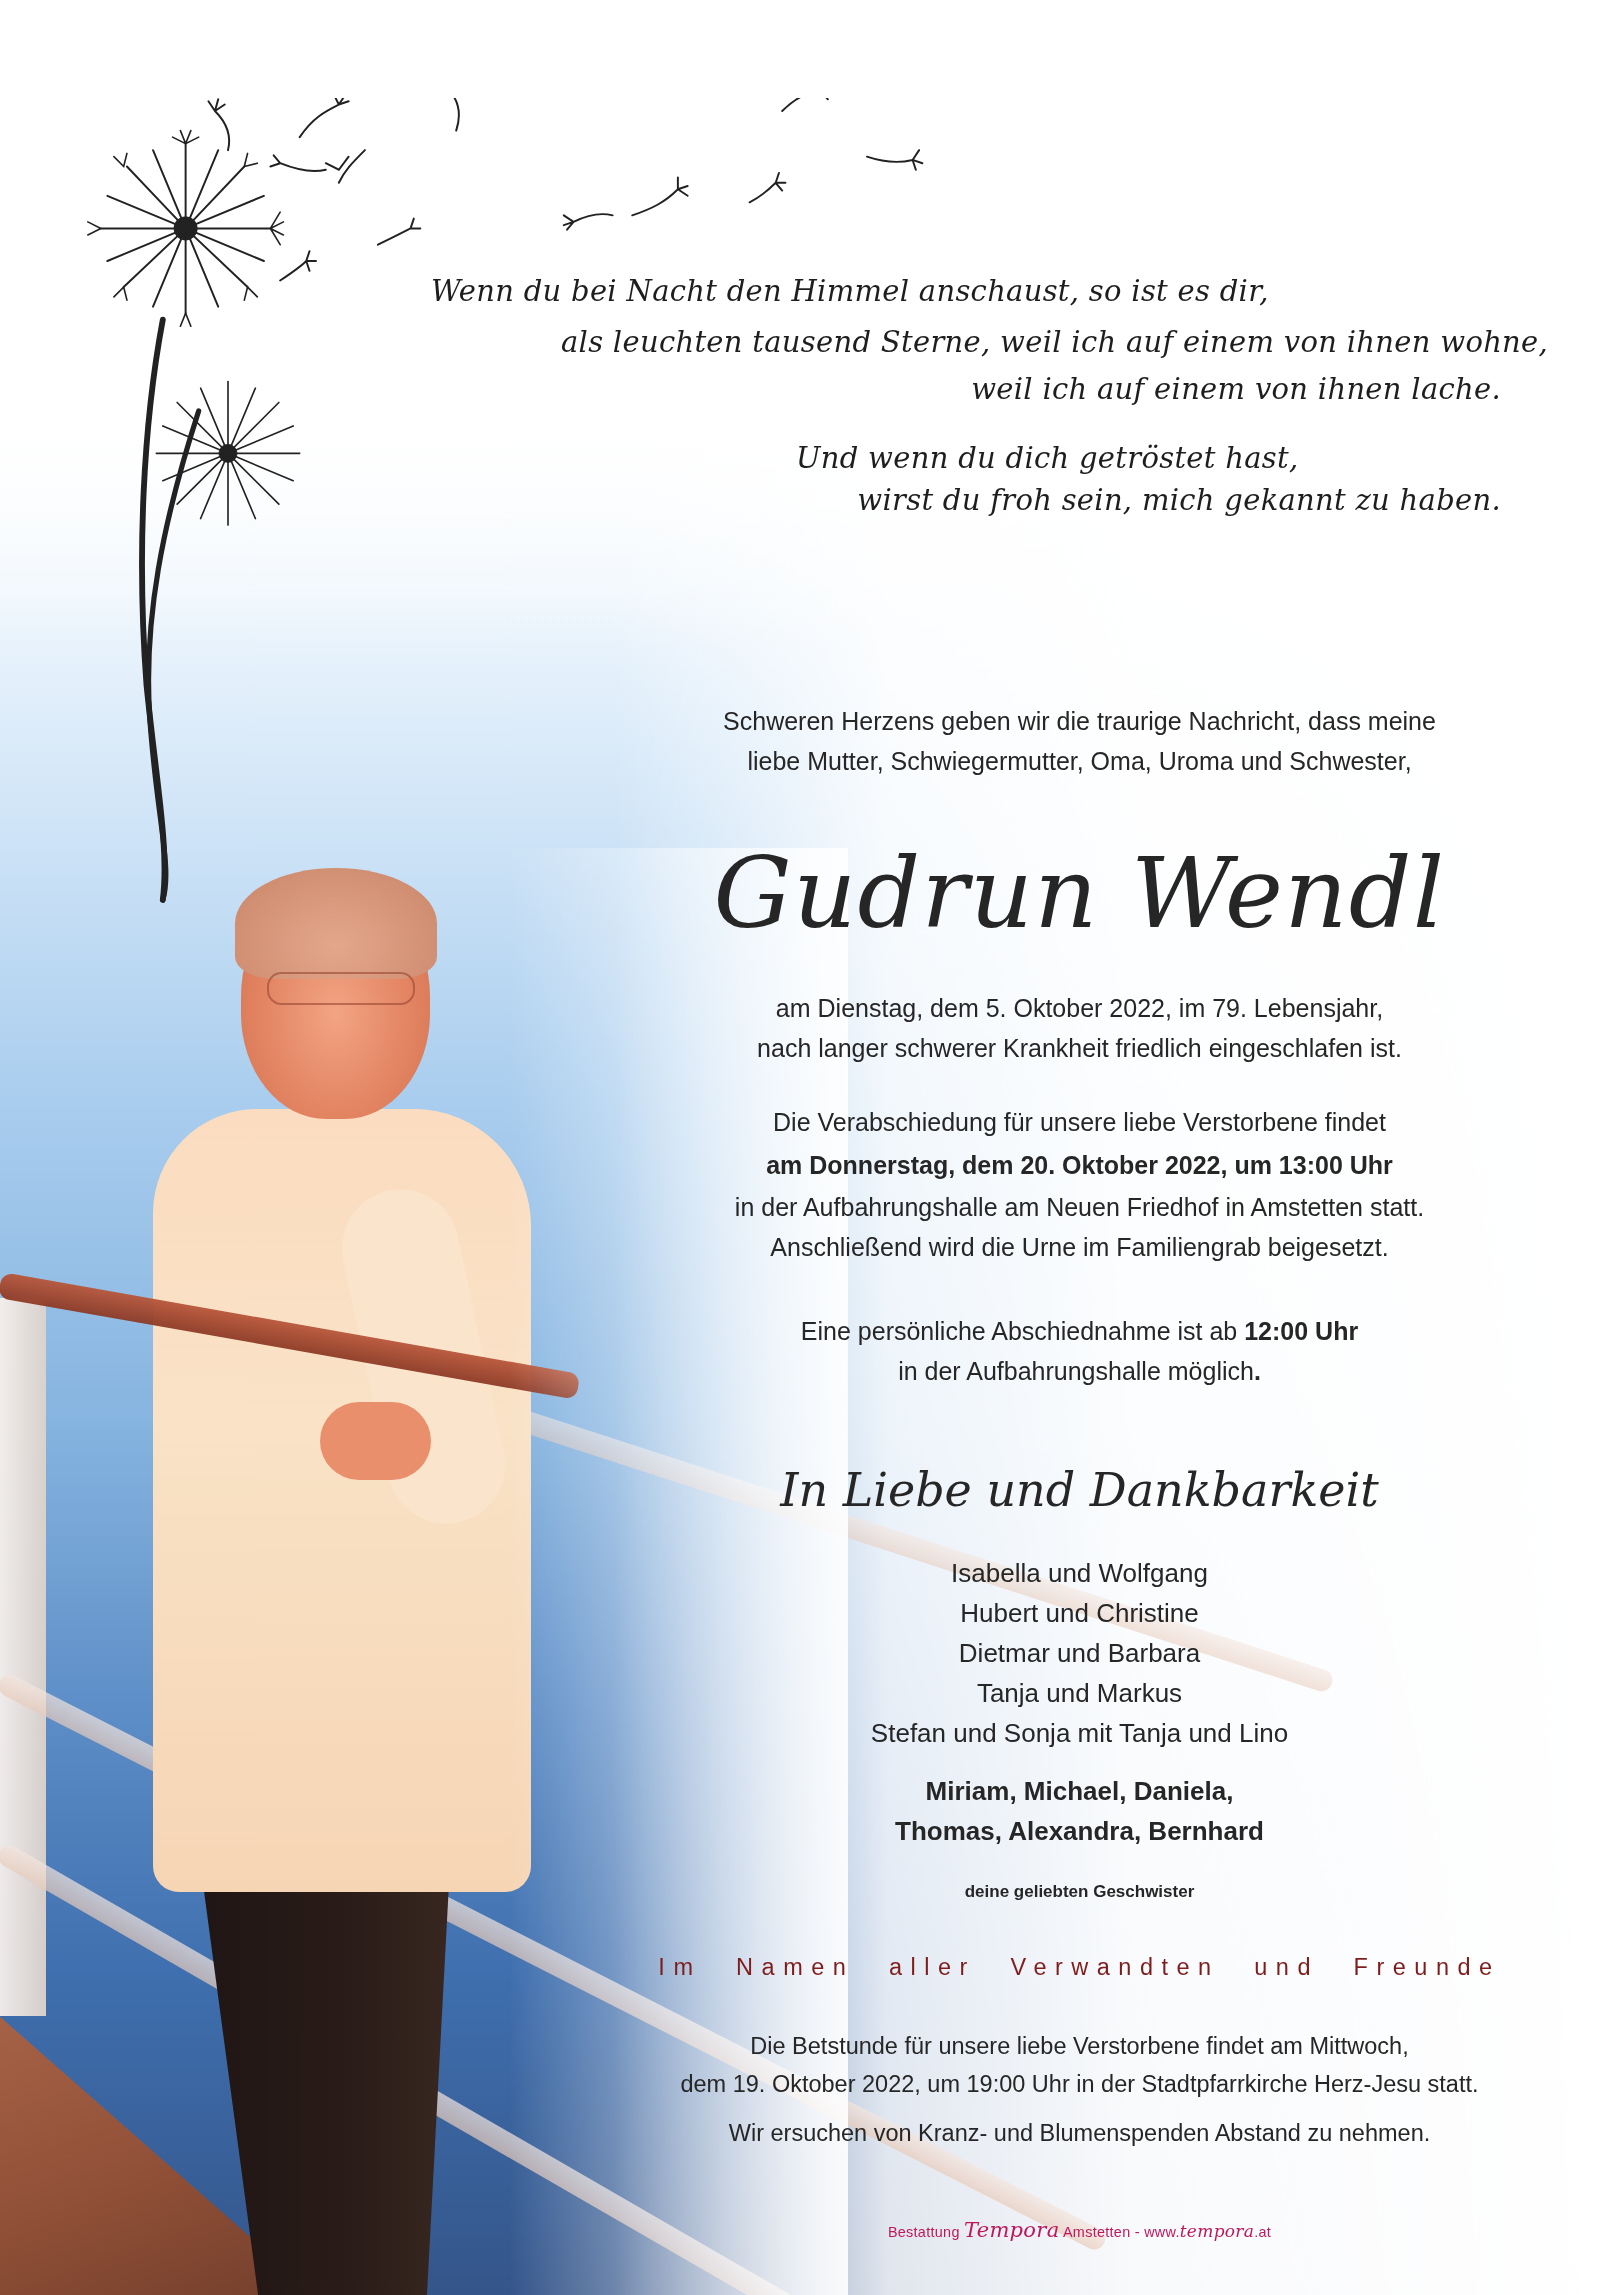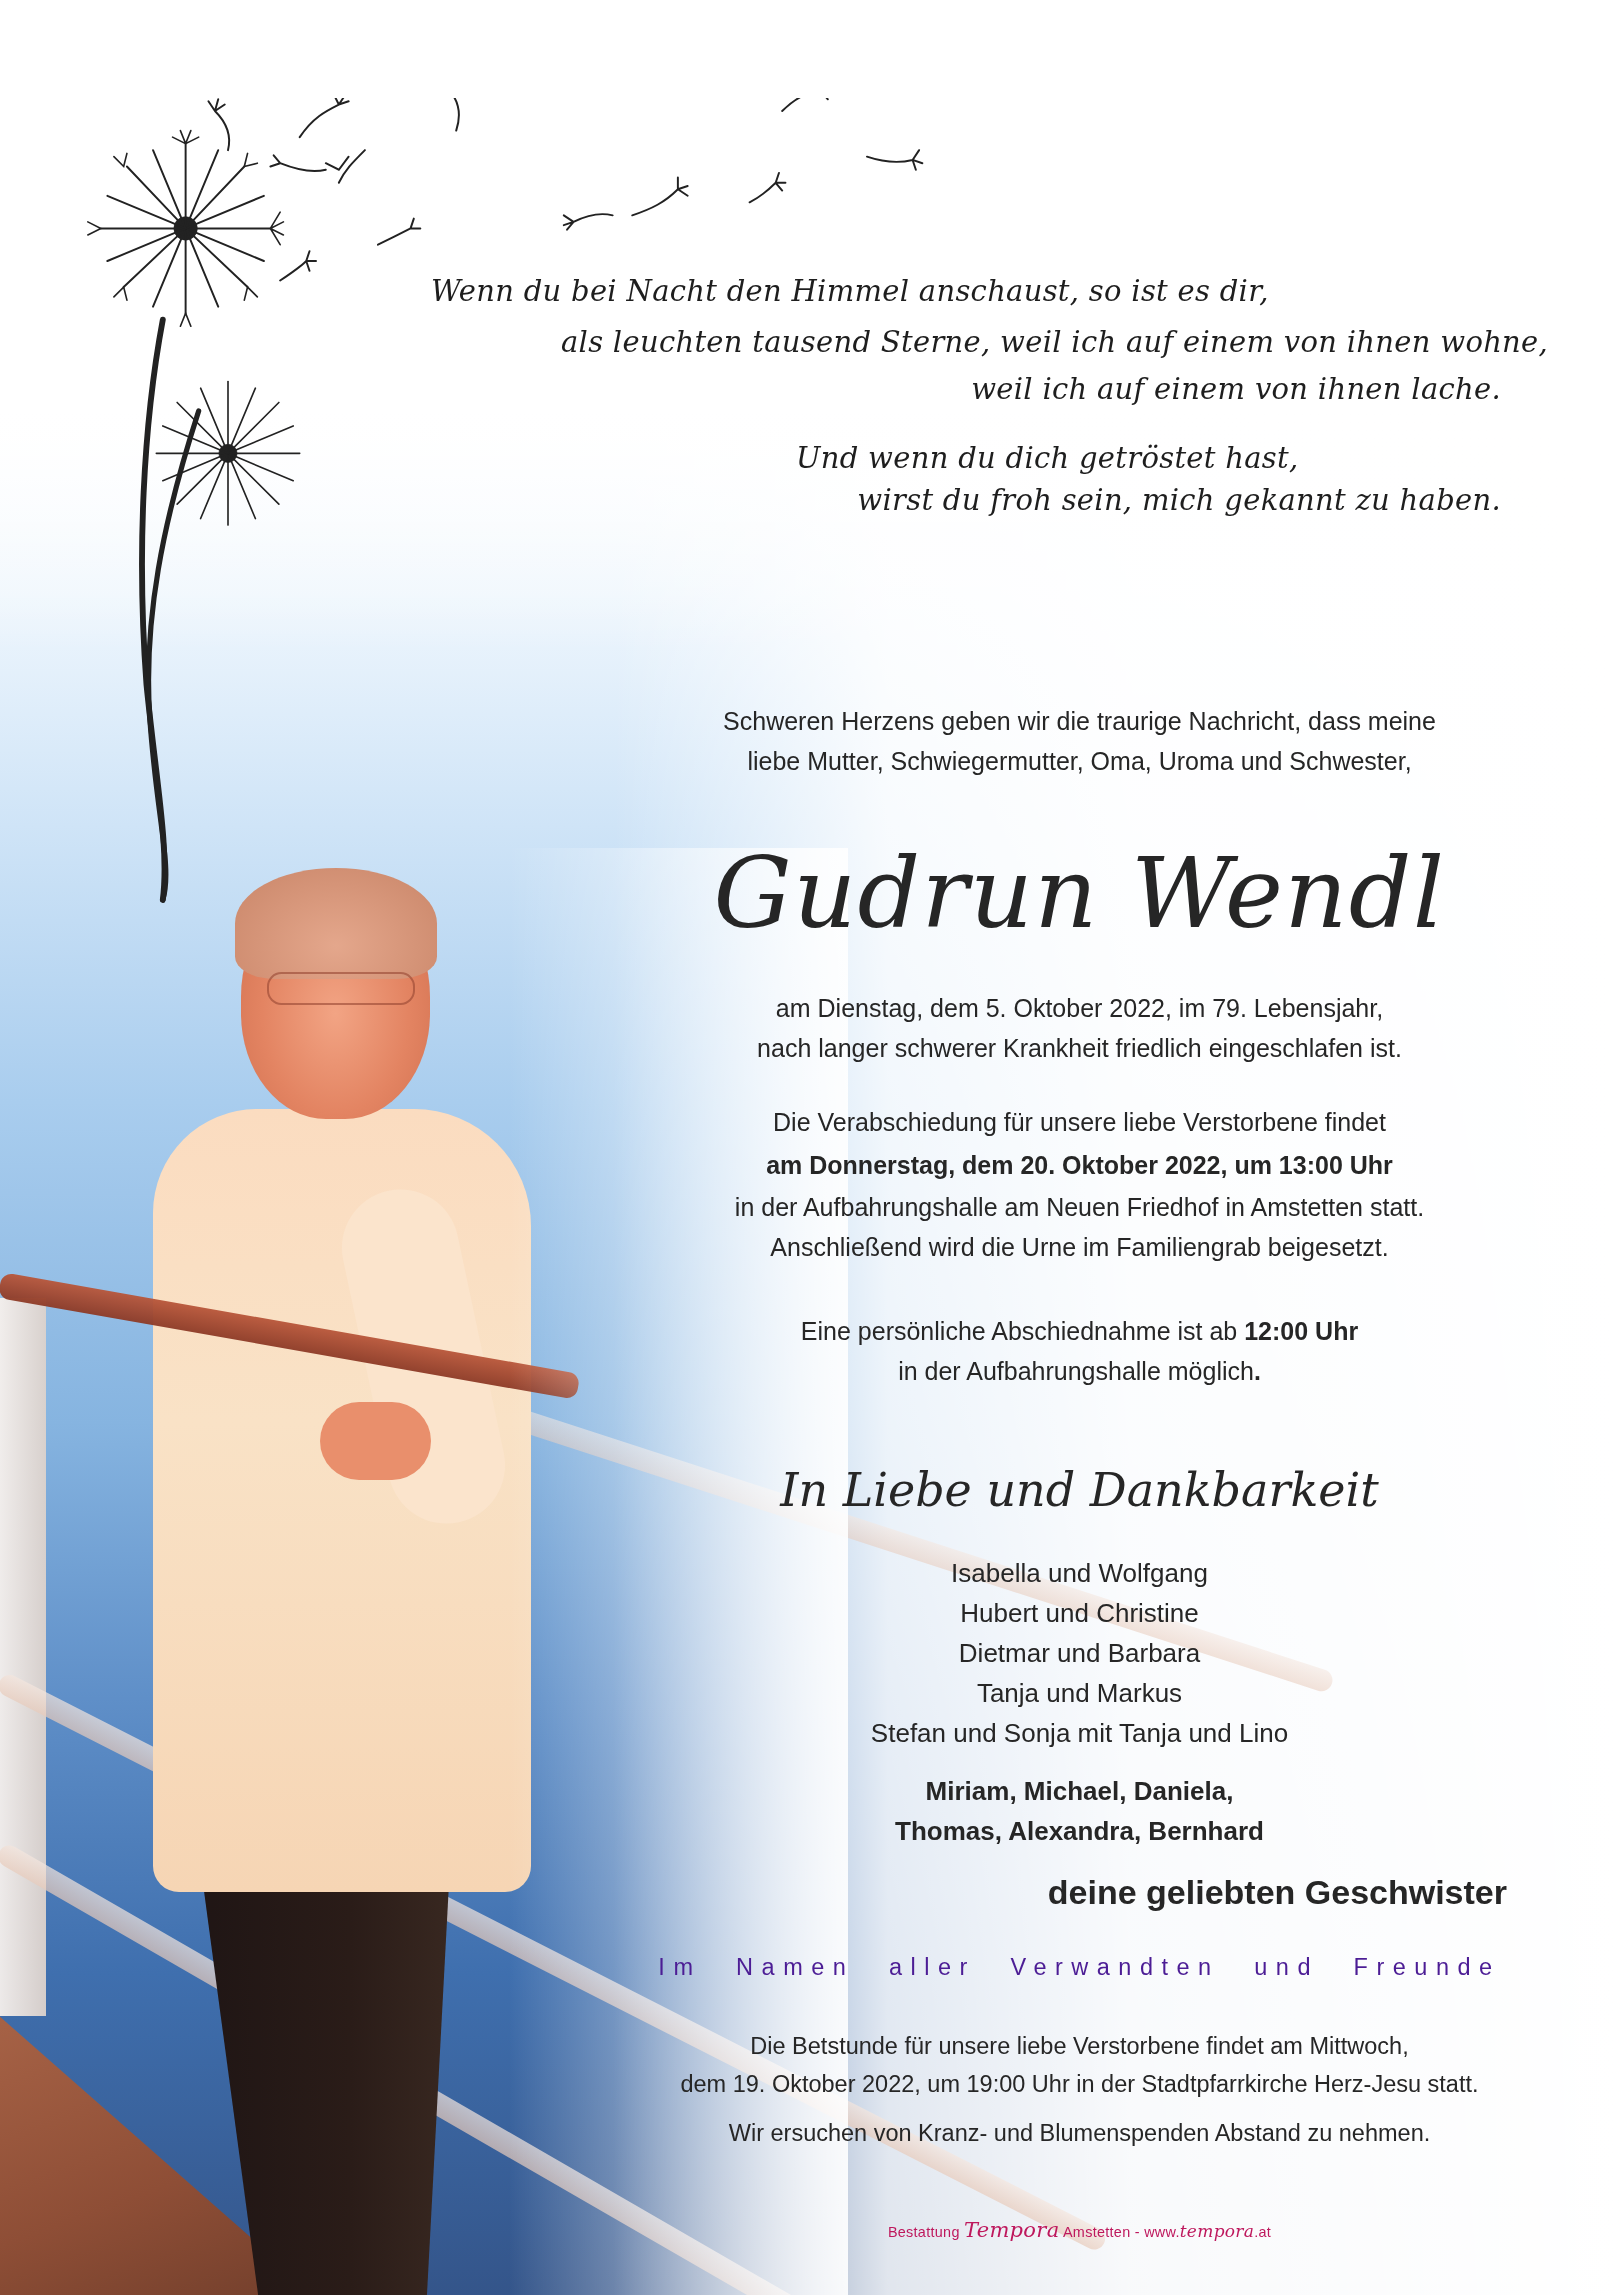--- a/index.html
+++ b/index.html
@@ -105,23 +105,23 @@
   .bold { font-weight: bold; }
   .farewell .bold-line { font-weight: bold; margin: 2.6px 0; }
   .viewing { top: 1311px; }
   .thanks-title {
     top: 1458px; font-size: 46px; line-height: 65px;
     font-family: "DejaVu Serif", serif; font-style: italic; color: #262626;
   }
   .family { top: 1553px; font-size: 26px; line-height: 40px; }
   .family .row b { font-weight: normal; }
   .grandkids { top: 1771px; font-size: 26px; line-height: 40px; font-weight: bold; }
-  .siblings { top: 1872px; font-size: 34px; line-height: 40px; font-weight: bold; text-align: right; }
+  .siblings { top: 1872px; font-size: 17px; line-height: 40px; font-weight: bold; }
   .relatives {
-    top: 1954px; font-size: 23.5px; letter-spacing: 8.5px; word-spacing: 19.6px; color: #4c1d95;
+    top: 1954px; font-size: 23.5px; letter-spacing: 8.5px; word-spacing: 19.6px; color: #7f1d1d;
   }
   .prayer { top: 2027px; font-size: 23.5px; line-height: 38px; }
   .request { top: 2114px; font-size: 23.5px; line-height: 38px; }
   .footer {
     top: 2218px; font-size: 14.4px; color: #be185d; letter-spacing: 0.3px;
   }
   .footer .brand { font-family: "DejaVu Serif", serif; font-style: italic; font-size: 21px; }
   .footer .brand-sm { font-family: "DejaVu Serif", serif; font-style: italic; font-size: 17px; }
 </style>
 </head>

